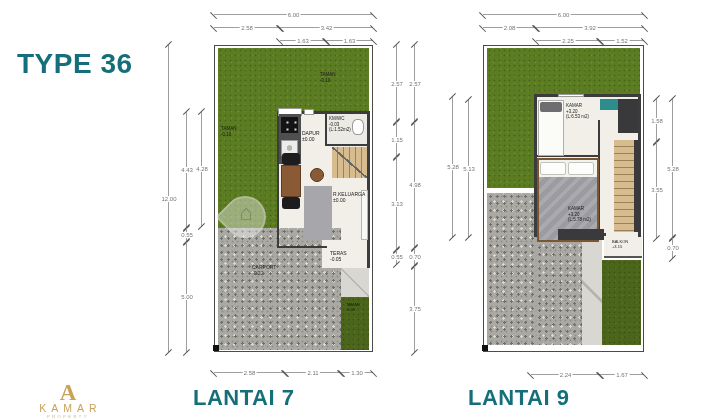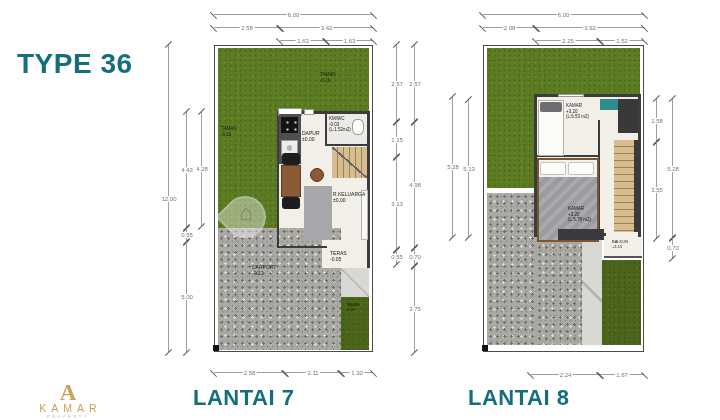--- a/index.html
+++ b/index.html
@@ -330,21 +330,21 @@
       <b>0.70</b>
     </div>
 
   <div class="dh" style="left:531px;top:374px;width:69px;">
       <b>2.24</b>
     </div>
   <div class="dh" style="left:600px;top:374px;width:44px;">
       <b>1.67</b>
     </div>
 
-  <div class="floor-title" style="left:468px;top:385px;">LANTAI 8</div>
+  <div class="floor-title" style="left:468px;top:385px;">LANTAI 9</div>
 
   <div class="logo">
     <div class="mono">A</div>
     <div class="name">KAMAR</div>
     <div class="sub">PROPERTY</div>
   </div>
 
 </div>
 
 </body></html>

